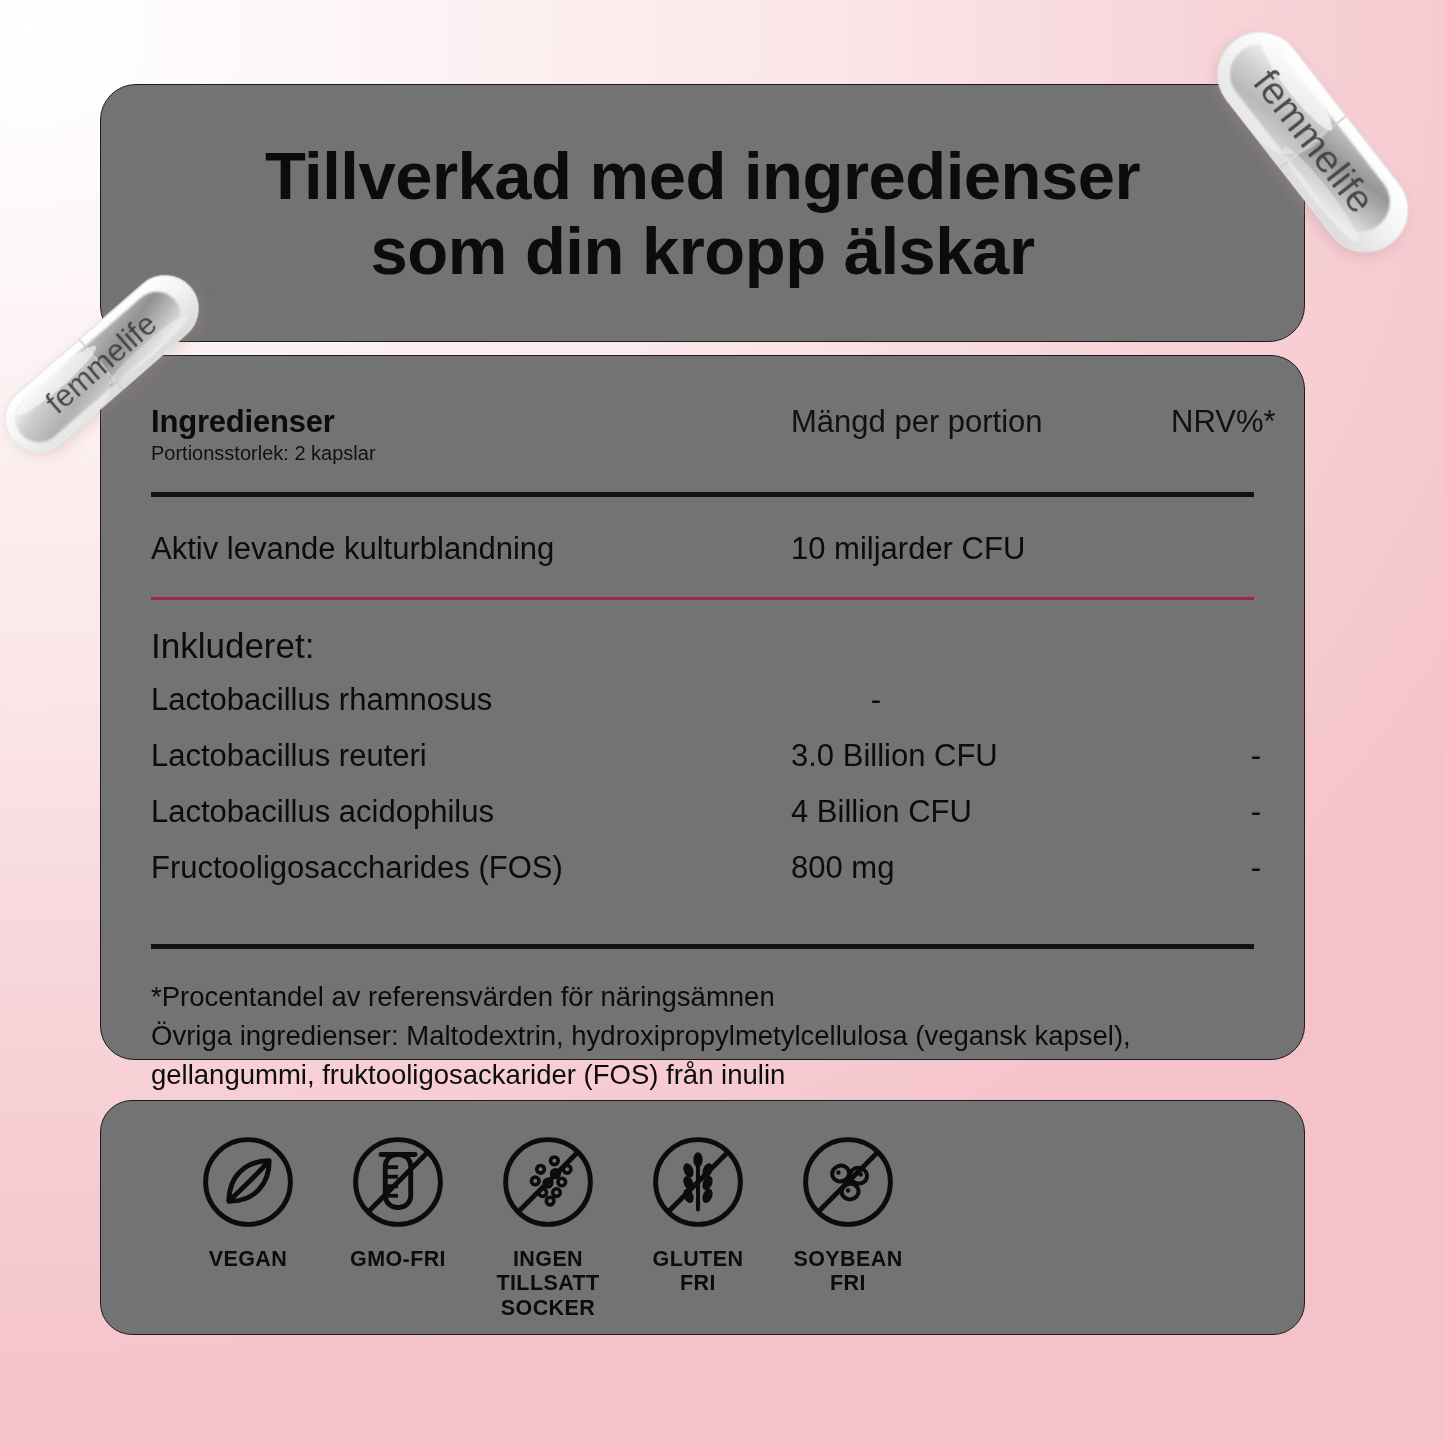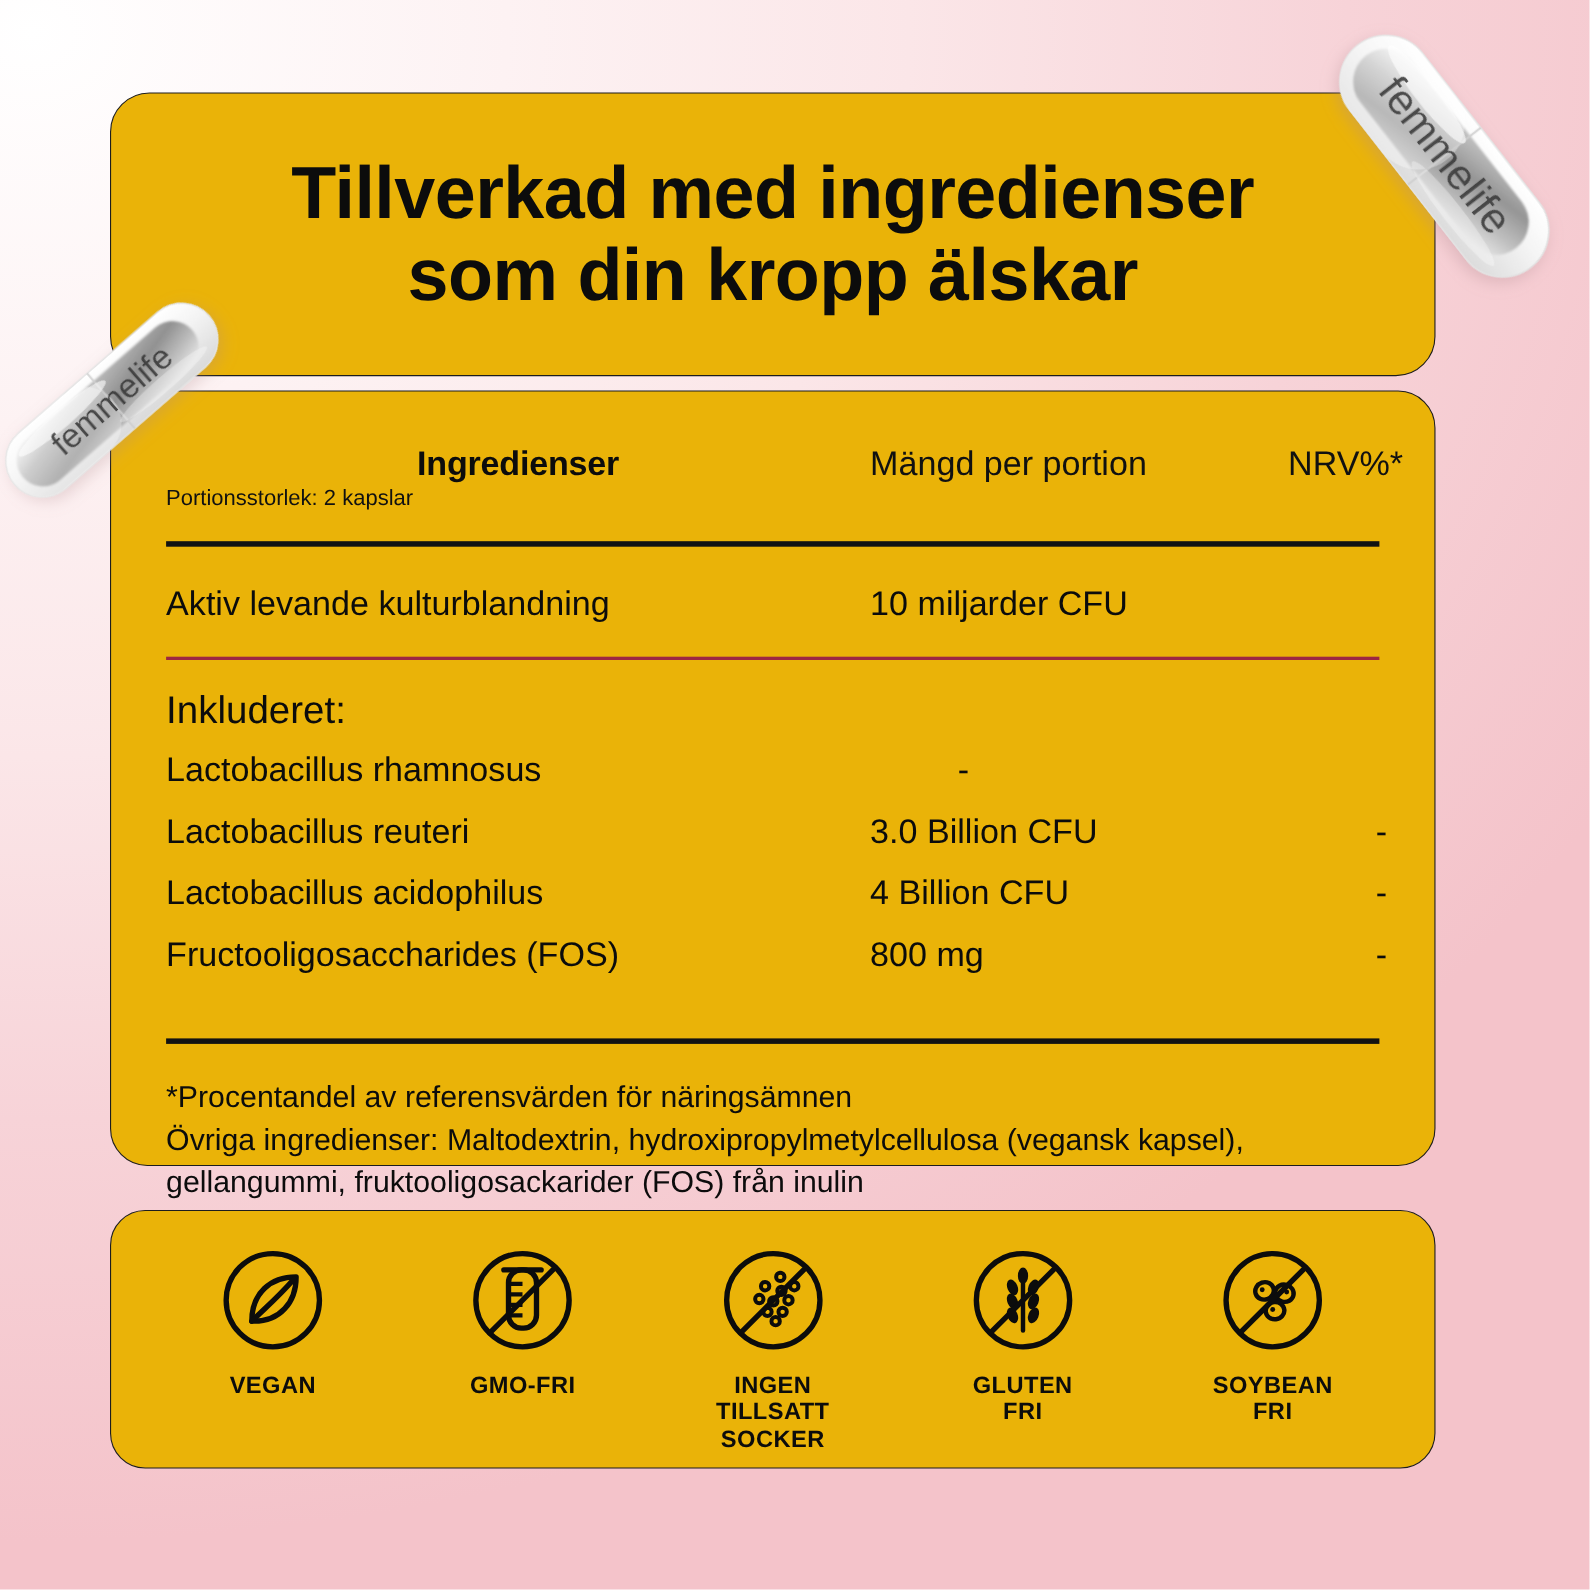--- a/index.html
+++ b/index.html
@@ -13,21 +13,21 @@
   body {
     font-family: "Liberation Sans", sans-serif;
     position: relative;
     background:
       radial-gradient(115% 95% at 2% 2%, #ffffff 0%, #fdf2f3 26%, #fbe6e8 48%, #f7d3d8 72%, #f4c3ca 100%);
   }
 
   
   .card {
     position: absolute;
-    background: #eab308;
+    background: #737373;
     border: 1.6px solid #1d1d1d;
     border-radius: 34px;
   }
 
   
   #header-card {
     left: 100px;
     top: 84px;
     width: 1205px;
     height: 258px;
@@ -61,21 +61,20 @@
   }
 
   .facts-inner { position: relative; width: 100%; height: 100%; }
 
   .fact-title {
     font-size: 31px;
     font-weight: 700;
     color: #0c0c0c;
     letter-spacing: -0.2px;
     line-height: 1.18;
-    text-align: center;
   }
 
   .fact-row {
     display: flex;
     align-items: baseline;
     width: 100%;
   }
 
   .col-name   { width: 640px; flex: none; }
   .col-amount { width: 380px; flex: none; }
@@ -137,21 +136,20 @@
   
   #badges-card {
     left: 100px;
     top: 1100px;
     width: 1205px;
     height: 235px;
     border-radius: 32px;
     z-index: 2;
     display: flex;
     align-items: flex-start;
-    justify-content: space-between;
     padding: 28px 72px 0 72px;
   }
 
   .badge {
     width: 150px;
     display: flex;
     flex-direction: column;
     align-items: center;
   }
   .badge svg { display: block; }

